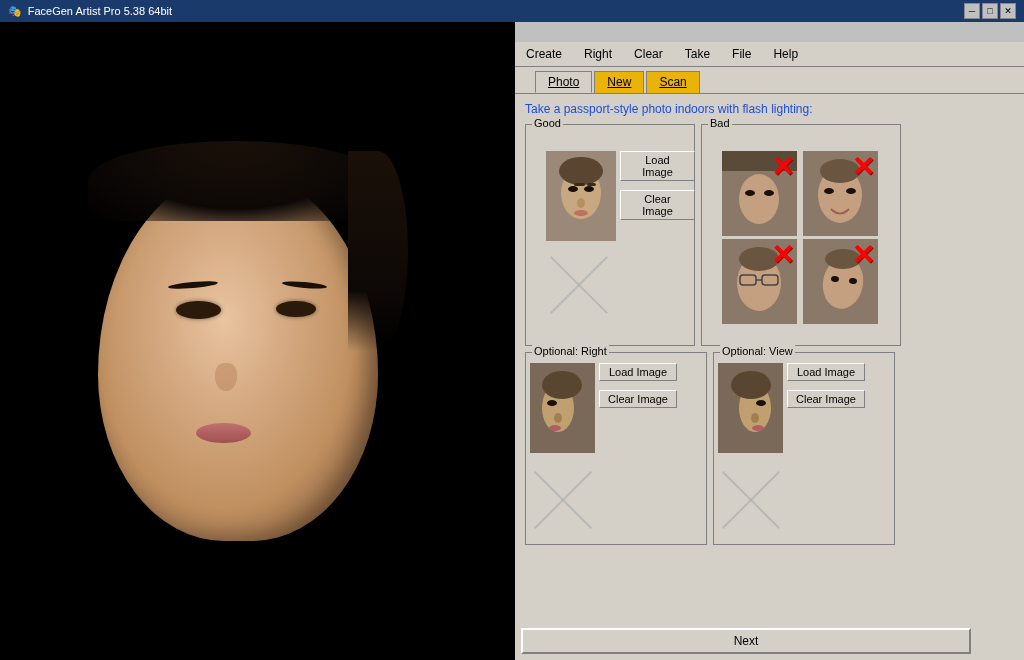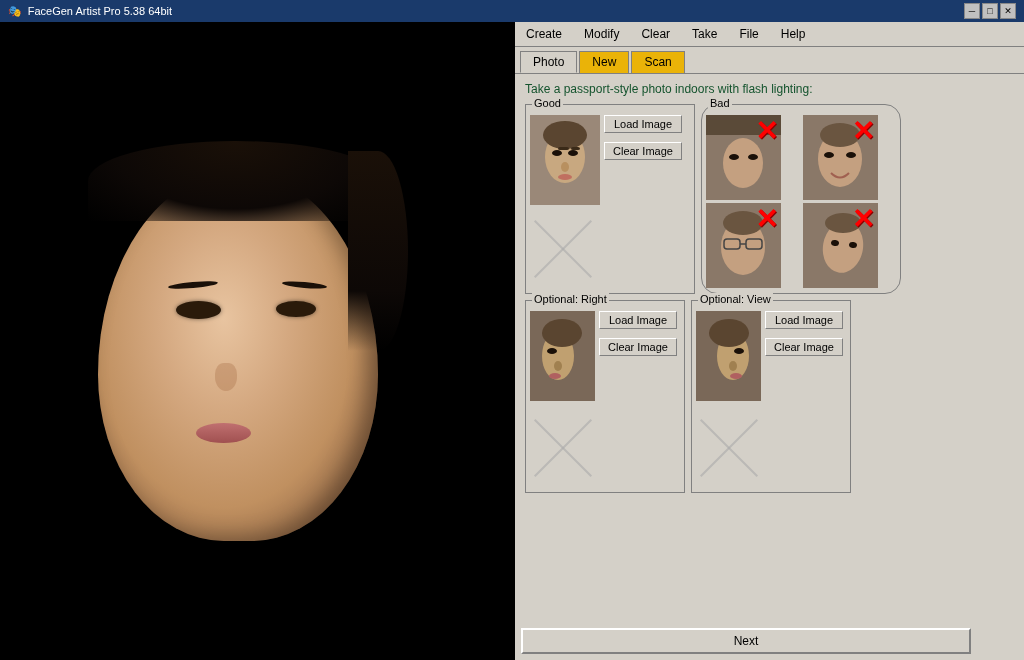--- a/index.html
+++ b/index.html
@@ -54,43 +54,45 @@
       flex-shrink: 0;
     }
 
     
     .right-panel {
       flex: 1;
       background: #d4d0c8;
       display: flex;
       flex-direction: column;
       overflow: hidden;
+      margin-top: 20px;
     }
 
     
     .menu-bar {
       background: #d4d0c8;
       border-bottom: 1px solid #808080;
       display: flex;
       flex-shrink: 0;
     }
     .menu-item {
       padding: 4px 10px;
       font-size: 12px;
       cursor: pointer;
       border: 1px solid transparent;
     }
 
     
     .tab-bar {
       display: flex;
       background: #d4d0c8;
-      padding: 4px 5px 0;
+      padding: 4px 20px 0;
       gap: 2px;
       flex-shrink: 0;
+      text-decoration: underline;
     }
     .tab {
       padding: 3px 12px;
       font-size: 12px;
       cursor: pointer;
       border: 1px solid #808080;
       background: #eab308;
       border-bottom: none;
       position: relative;
     }
@@ -104,51 +106,50 @@
     .content-area {
       flex: 1;
       padding: 8px 10px;
       overflow-y: auto;
       border-top: 1px solid #808080;
     }
 
     .instruction-text {
       font-size: 12px;
       margin-bottom: 8px;
-      color: #14532d;
+      color: #1d4ed8;
     }
 
     
     .photo-grid {
       display: flex;
       gap: 6px;
       margin-bottom: 6px;
     }
 
     .photo-section {
       border: 1px solid #808080;
       background: #d4d0c8;
-      padding: 4px;
+      padding: 20px;
       position: relative;
     }
     .section-legend {
       position: absolute;
       top: -8px;
       left: 6px;
       background: #d4d0c8;
       padding: 0 2px;
       font-size: 11px;
     }
 
     .photo-section-good {
       width: 170px;
     }
     .photo-section-bad {
       width: 200px;
-      border-radius: 16px;
     }
 
     
     .good-layout {
       display: flex;
       gap: 4px;
       align-items: flex-start;
       margin-top: 6px;
     }
 
@@ -218,21 +219,21 @@
       text-shadow: 1px 1px 0 #800;
     }
 
     
     .optional-grid {
       display: flex;
       gap: 6px;
     }
 
     .photo-section-optional {
-      width: 160px;
+      width: 182px;
       border: 1px solid #808080;
       background: #d4d0c8;
       padding: 4px;
       position: relative;
     }
 
     .optional-layout {
       display: flex;
       gap: 4px;
       align-items: flex-start;
@@ -414,21 +415,21 @@
         <div class="lips"></div>
       </div>
     </div>
     <div class="cursor">↗</div>
   </div>
 
   <div class="right-panel">
 
     <div class="menu-bar">
       <div class="menu-item">Create</div>
-      <div class="menu-item">Modify</div>
+      <div class="menu-item">Right</div>
       <div class="menu-item">Clear</div>
       <div class="menu-item">Take</div>
       <div class="menu-item">File</div>
       <div class="menu-item">Help</div>
     </div>
 
     <div class="tab-bar">
       <div class="tab active">Photo</div>
       <div class="tab">New</div>
       <div class="tab">Scan</div>

